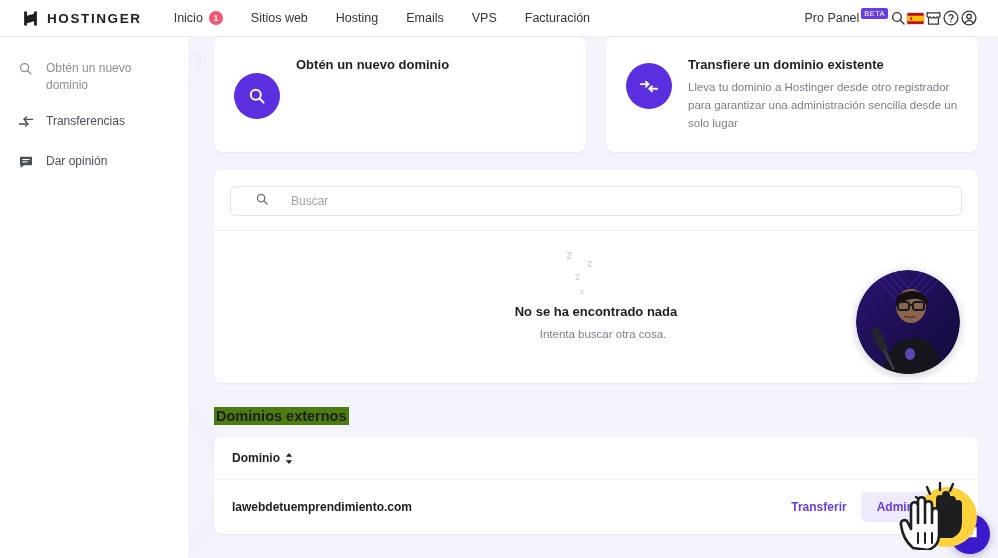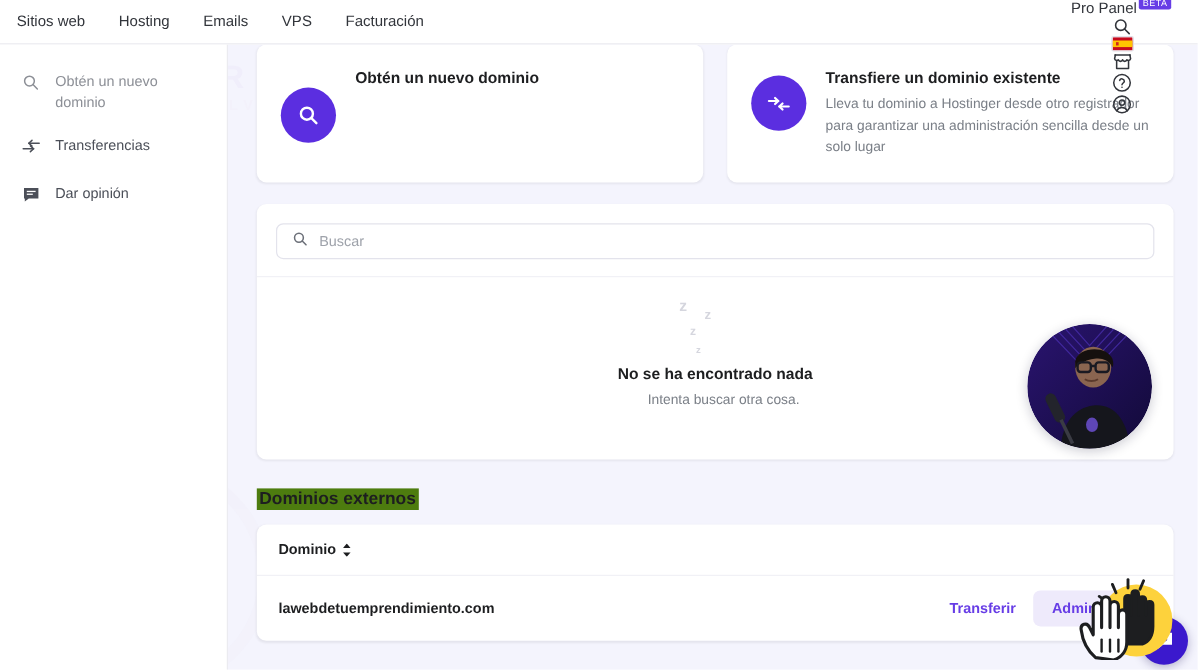--- a/index.html
+++ b/index.html
@@ -44,21 +44,20 @@
   }
   .badge-count {
     display: inline-flex; align-items: center; justify-content: center;
     min-width: 14px; height: 14px; padding: 0 3px;
     border-radius: 9px; background: #f0566d; color: #fff;
     font-size: 8.5px; font-weight: 700; line-height: 1;
   }
   .nav-right {
     margin-left: auto; display: flex; align-items: center; 
     padding-right: 20px;
-    flex-direction: column;
   }
   .propanel {
     display: inline-flex; align-items: flex-start; gap: 2px;
     font-size: 12.5px; color: #32353b; cursor: pointer; margin-right: 2px;
   }
   .beta {
     background: #673de6; color: #fff; font-size: 7.5px; font-weight: 400;
     letter-spacing: .4px; padding: 1px 3px 1px 3px; border-radius: 2px;
     position: relative; top: -3px;
   }
@@ -139,23 +138,23 @@
   .card-title { font-size: 13px; font-weight: 700; color: #1d1e20; margin-bottom: 7px; }
   .card-desc { font-size: 11.5px; color: #7a7f87; line-height: 1.55; }
 
   
   .panel {
     background: #fff; border-radius: 8px; margin-top: 18px;
     box-shadow: 0 1px 2px rgba(29,30,32,.07);
   }
   .search-wrap { padding: 16px 16px 14px 16px; border-bottom: 1px solid #f1f1f6; }
   .search-box {
-    display: flex; align-items: center; gap: 9px;
+    display: flex; align-items: center; gap: 22px;
     border: 1px solid #e3e3ec; border-radius: 6px;
-    height: 30px; padding: 0 12px; background: #fff;
+    height: 30px; padding: 0 24px; background: #fff;
   }
   .search-box input {
     border: 0; outline: 0; font-size: 12px; color: #32353b;
     font-family: "Liberation Sans", sans-serif; width: 100%; background: transparent;
   }
   .search-box input::placeholder { color: #9ea2aa; }
 
   .empty {
     position: relative; height: 152px;
     display: flex; flex-direction: column; align-items: center; justify-content: center;
@@ -223,22 +222,32 @@
     width: 40px; height: 40px; border-radius: 50%;
     background: #3b19cd; display: flex; align-items: center; justify-content: center;
     cursor: pointer; box-shadow: 0 2px 8px rgba(30,20,90,.3);
   }
 </style>
 </head>
 <body>
 
 <div class="topbar">
 
+  <div class="brand">
+    <svg class="brand-mark" viewBox="0 0 24 24">
+      <path fill="#1d1e20" d="M3 2h4v6.2l10-3V2h4v20h-4v-6.2l-10 3V22H3V2zm4 10.6l10-3v3.8l-10 3v-3.8z"></path>
+    </svg>
+    <span class="brand-text">HOSTINGER</span>
+  </div>
 
   <div class="navlinks">
+    <div class="navlink">
+      <span>Inicio</span>
+      <span class="badge-count">1</span>
+    </div>
     <div class="navlink">
       <span>Sitios web</span>
     </div>
     <div class="navlink">
       <span>Hosting</span>
     </div>
     <div class="navlink">
       <span>Emails</span>
     </div>
     <div class="navlink">

